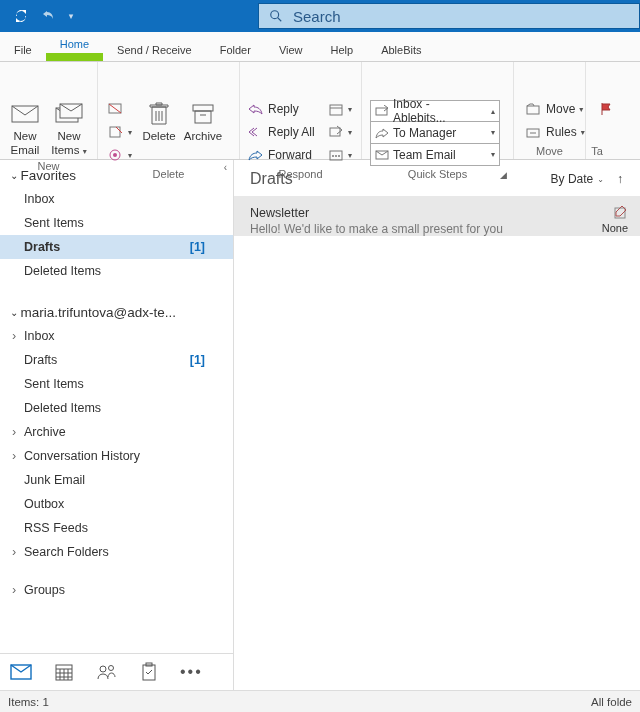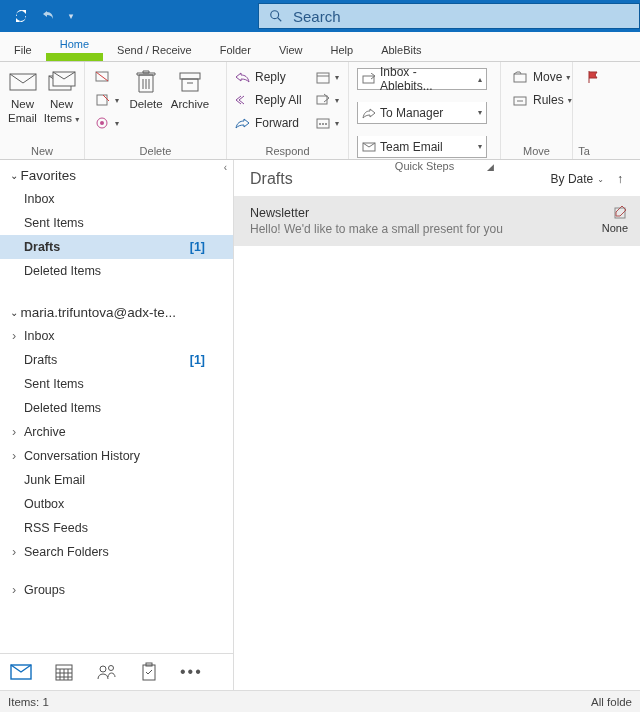--- a/index.html
+++ b/index.html
@@ -14,21 +14,21 @@
   .searchbox input::placeholder { color: #2a5a8a; }
   
   
   .menubar { height: 30px; display: flex; align-items: flex-end; border-bottom: 1px solid #d0d0d0; background: #fafafa; }
   .menu-tab { padding: 6px 14px 5px; font-size: 11px; color: #3b3b3b; cursor: default; }
   .menu-tab.active { color: #106ebe; border-bottom: 8px solid #84cc16; padding-bottom: 3px; }
   
   
   .ribbon { height: 98px; display: flex; background: #fafafa; border-bottom: 1px solid #d0d0d0; }
   .ribbon-group { display: flex; flex-direction: column; border-right: 1px solid #e3e3e3; padding: 2px 4px 0; }
-  .ribbon-group-body { flex: 1; display: flex; align-items: flex-start; gap: 2px; }
+  .ribbon-group-body { flex: 1; display: flex; align-items: flex-start; gap: 2px; margin-top: 32px; }
   .ribbon-group-label { text-align: center; font-size: 11px; color: #666; padding: 2px 0; position: relative; }
   .dialog-launcher { position: absolute; right: 2px; bottom: 2px; font-size: 9px; color: #666; }
   .ribbon-bigbtn { width: 42px; display: flex; flex-direction: column; align-items: center; padding-top: 4px; font-size: 11.5px; text-align: center; line-height: 1.2; gap: 2px; }
   .ribbon-bigbtn .icon { height: 28px; display: flex; align-items: center; justify-content: center; }
   .ribbon-smallcol { display: flex; flex-direction: column; gap: 1px; padding-top: 2px; }
   .ribbon-smallbtn { height: 22px; display: flex; align-items: center; padding: 0 4px; font-size: 12px; gap: 4px; white-space: nowrap; }
   .ribbon-smallbtn .icon { width: 16px; display: inline-flex; justify-content: center; }
   .qs-row { height: 22px; width: 130px; border: 1px solid #ababab; display: flex; align-items: center; padding: 0 4px; font-size: 12px; gap: 4px; background: #fff; }
   .qs-row .spacer { flex: 1; }
   .caret { font-size: 8px; color: #555; }
@@ -47,21 +47,21 @@
   
   .nav-footer { margin-top: auto; border-top: 1px solid #dcdcdc; padding: 8px 10px; display: flex; gap: 22px; align-items: center; }
   .nav-footer .ficon { font-size: 18px; color: #444; }
   .nav-footer .ficon.active { color: #106ebe; }
   
   
   .content { flex: 1; display: flex; flex-direction: column; }
   .content-header { display: flex; align-items: center; padding: 10px 12px 8px 16px; }
   .content-title { font-size: 16px; color: #555; flex: 1; }
   .sort-ctl { font-size: 12px; color: #333; display: flex; align-items: center; gap: 4px; }
-  .msg-item { background: #e8e8e8; padding: 10px 12px 10px 16px; display: flex; }
+  .msg-item { background: #e8e8e8; padding: 10px 12px 0 16px; display: flex; }
   .msg-text { flex: 1; }
   .msg-subject { font-size: 12.5px; color: #333; margin-bottom: 2px; }
   .msg-preview { font-size: 12px; color: #777; }
   .msg-right { display: flex; flex-direction: column; align-items: flex-end; font-size: 11px; color: #333; gap: 2px; }
   
   
   .statusbar { height: 22px; border-top: 1px solid #dcdcdc; background: #f3f3f3; display: flex; align-items: center; padding: 0 8px; font-size: 11.5px; color: #444; }
   .statusbar .right { margin-left: auto; }
   
   svg { display: block; }
@@ -101,21 +101,21 @@
   <div class="menu-tab active">Home</div>
   <div class="menu-tab">Send / Receive</div>
   <div class="menu-tab">Folder</div>
   <div class="menu-tab">View</div>
   <div class="menu-tab">Help</div>
   <div class="menu-tab">AbleBits</div>
 </div>
 
 <div class="ribbon">
 
-  <div class="ribbon-group" style="width:85px">
+  <div class="ribbon-group" style="width:98px">
     <div class="ribbon-group-body">
       <div class="ribbon-bigbtn">
         <span class="icon">
           <svg width="28" height="22" viewBox="0 0 28 22">
               <rect x="1" y="3" width="26" height="16" fill="none" stroke="#606060"></rect>
               <path d="M1 3l13 9 13-9" fill="none" stroke="#606060"></path>
             </svg>
         </span>
         <span style="white-space:pre-line">New
 Email</span>
@@ -249,21 +249,21 @@
             </span>
             <span class="caret">▾</span>
           </div>
       </div>
     </div>
     <div class="ribbon-group-label">Respond</div>
   </div>
 
   <div class="ribbon-group" style="width:152px">
     <div class="ribbon-group-body" style="padding:2px 2px 0 4px">
-      <div class="ribbon-smallcol" style="gap:12px">
+      <div class="ribbon-smallcol" style="gap:0">
         <div class="qs-row">
             <span class="icon">
               <svg width="14" height="12">
                 <rect x="1" y="3" width="11" height="7" fill="none" stroke="#777"></rect>
                 <path d="M9 0l4 3-4 3" fill="none" stroke="#777"></path>
               </svg>
             </span>
             <span>Inbox - Ablebits...</span>
             <span class="spacer"></span>
             <span class="caret">▴</span>

